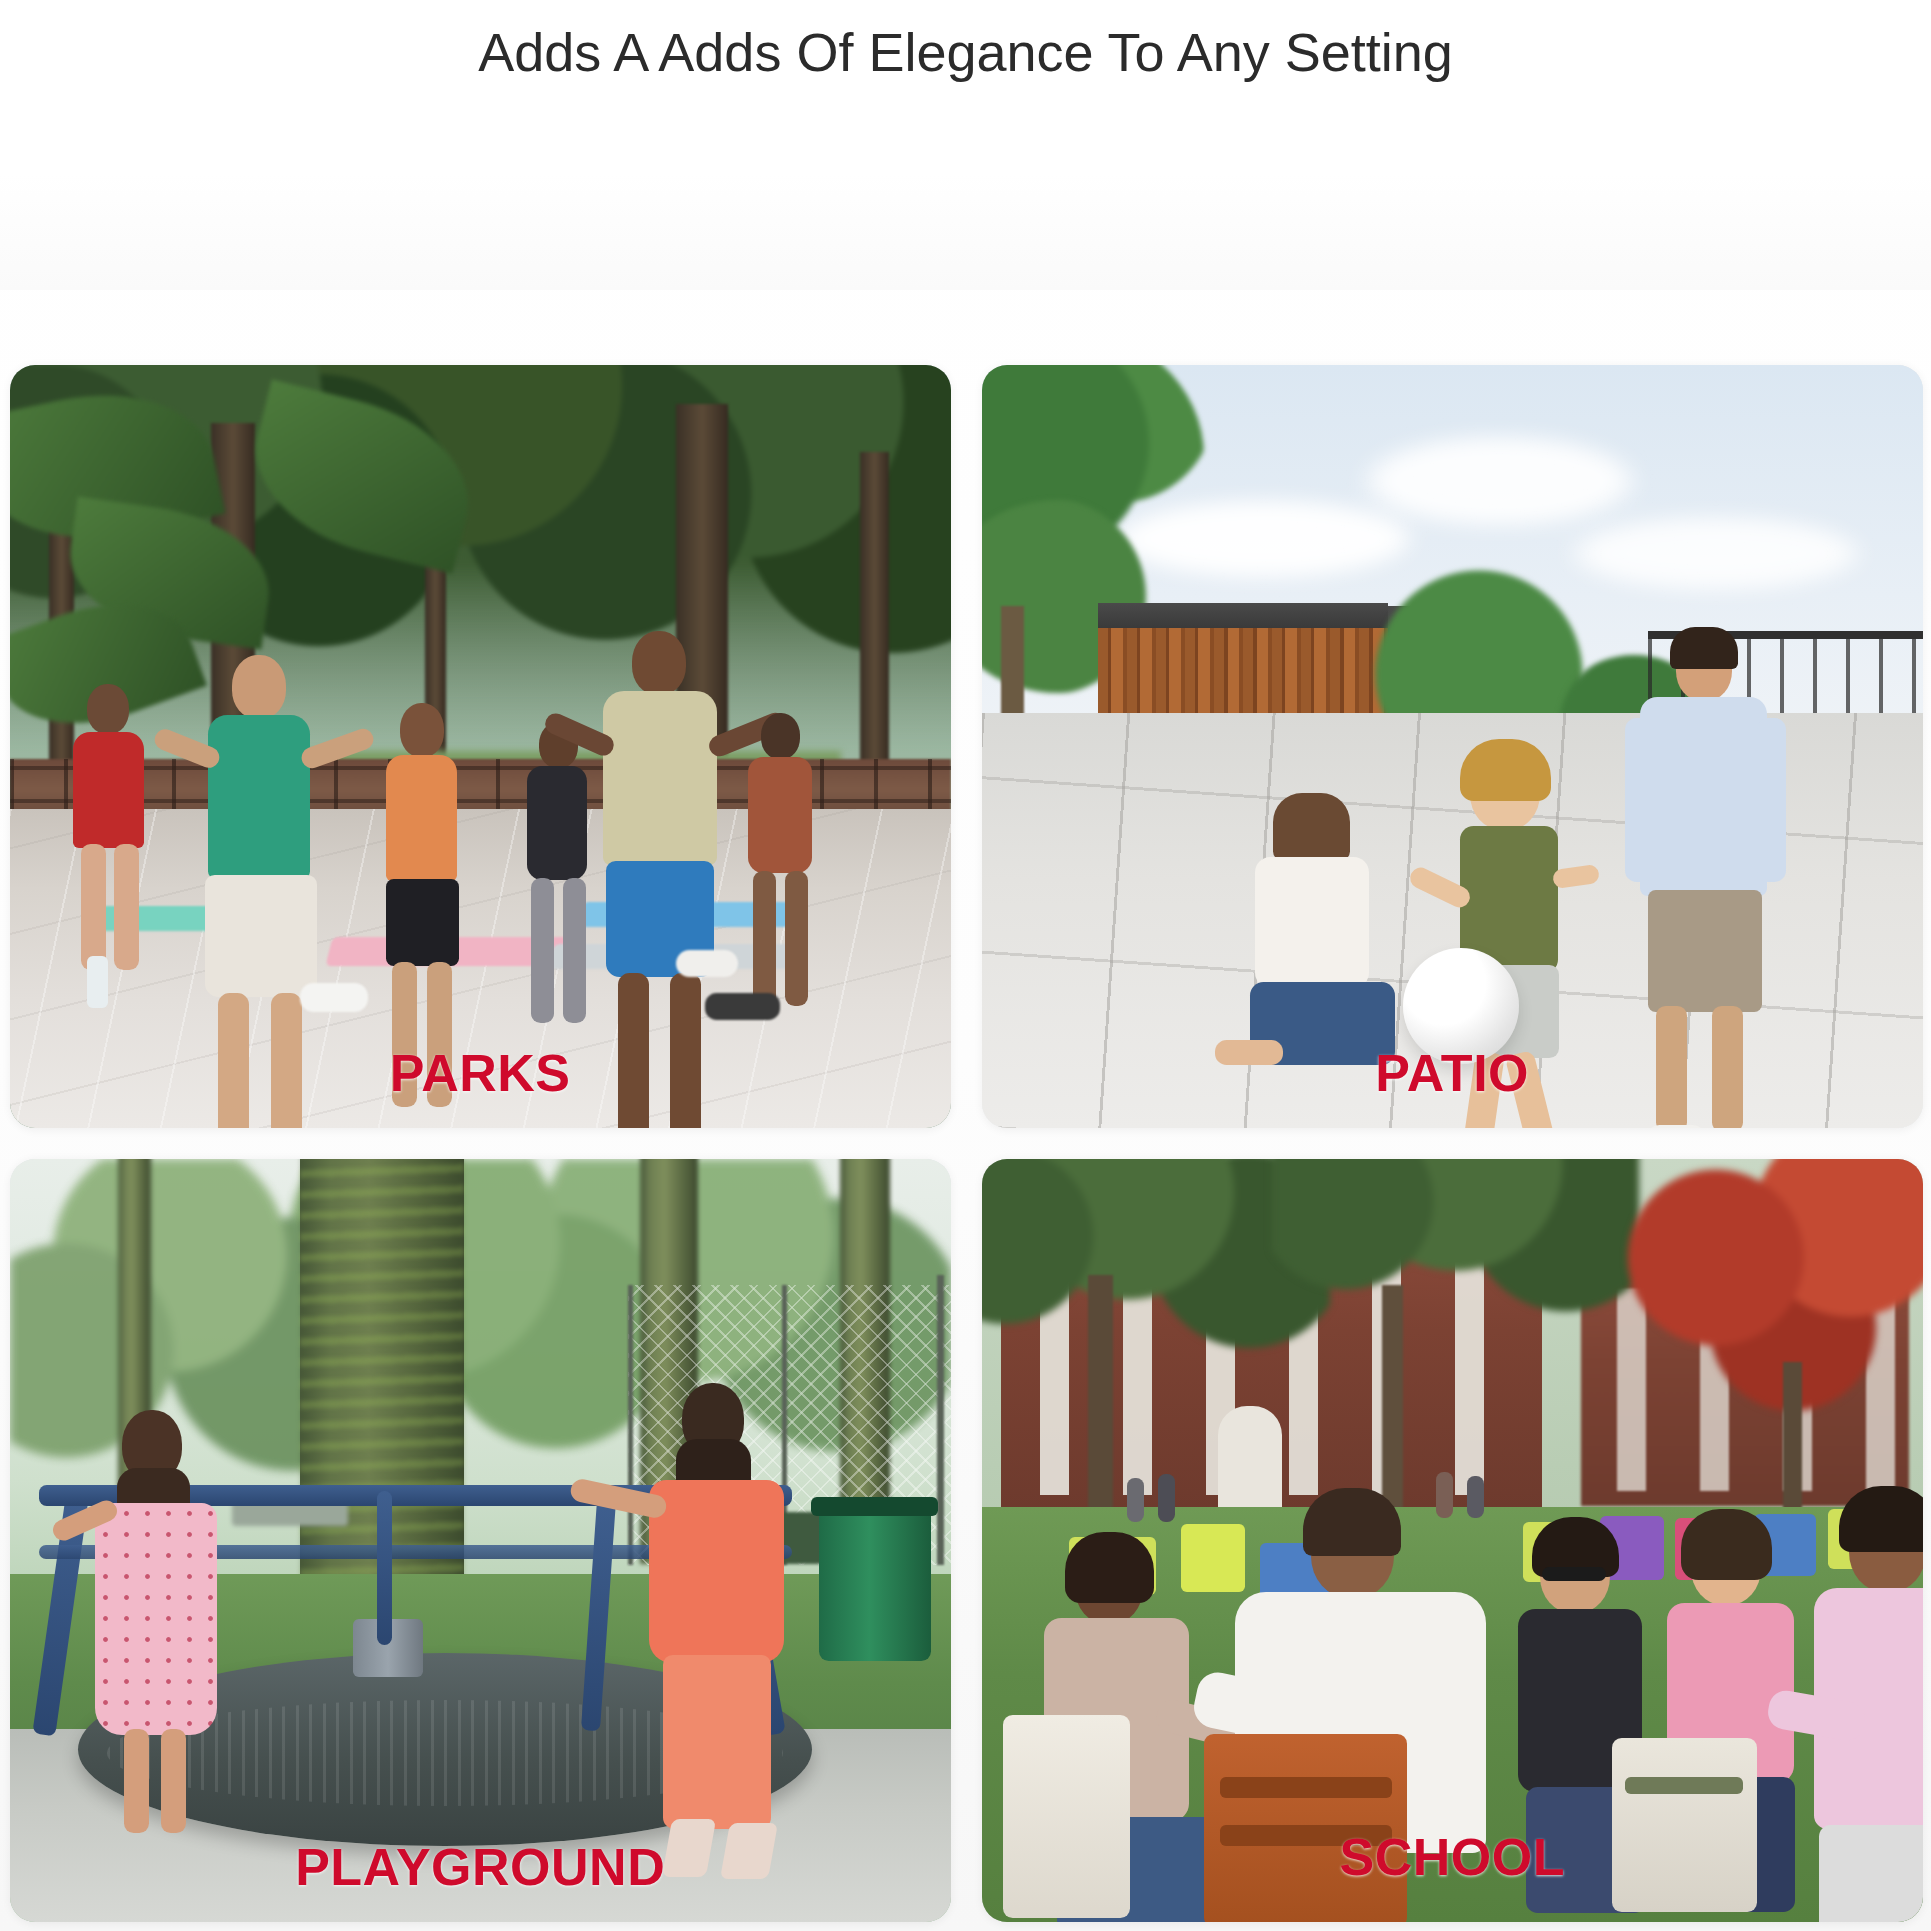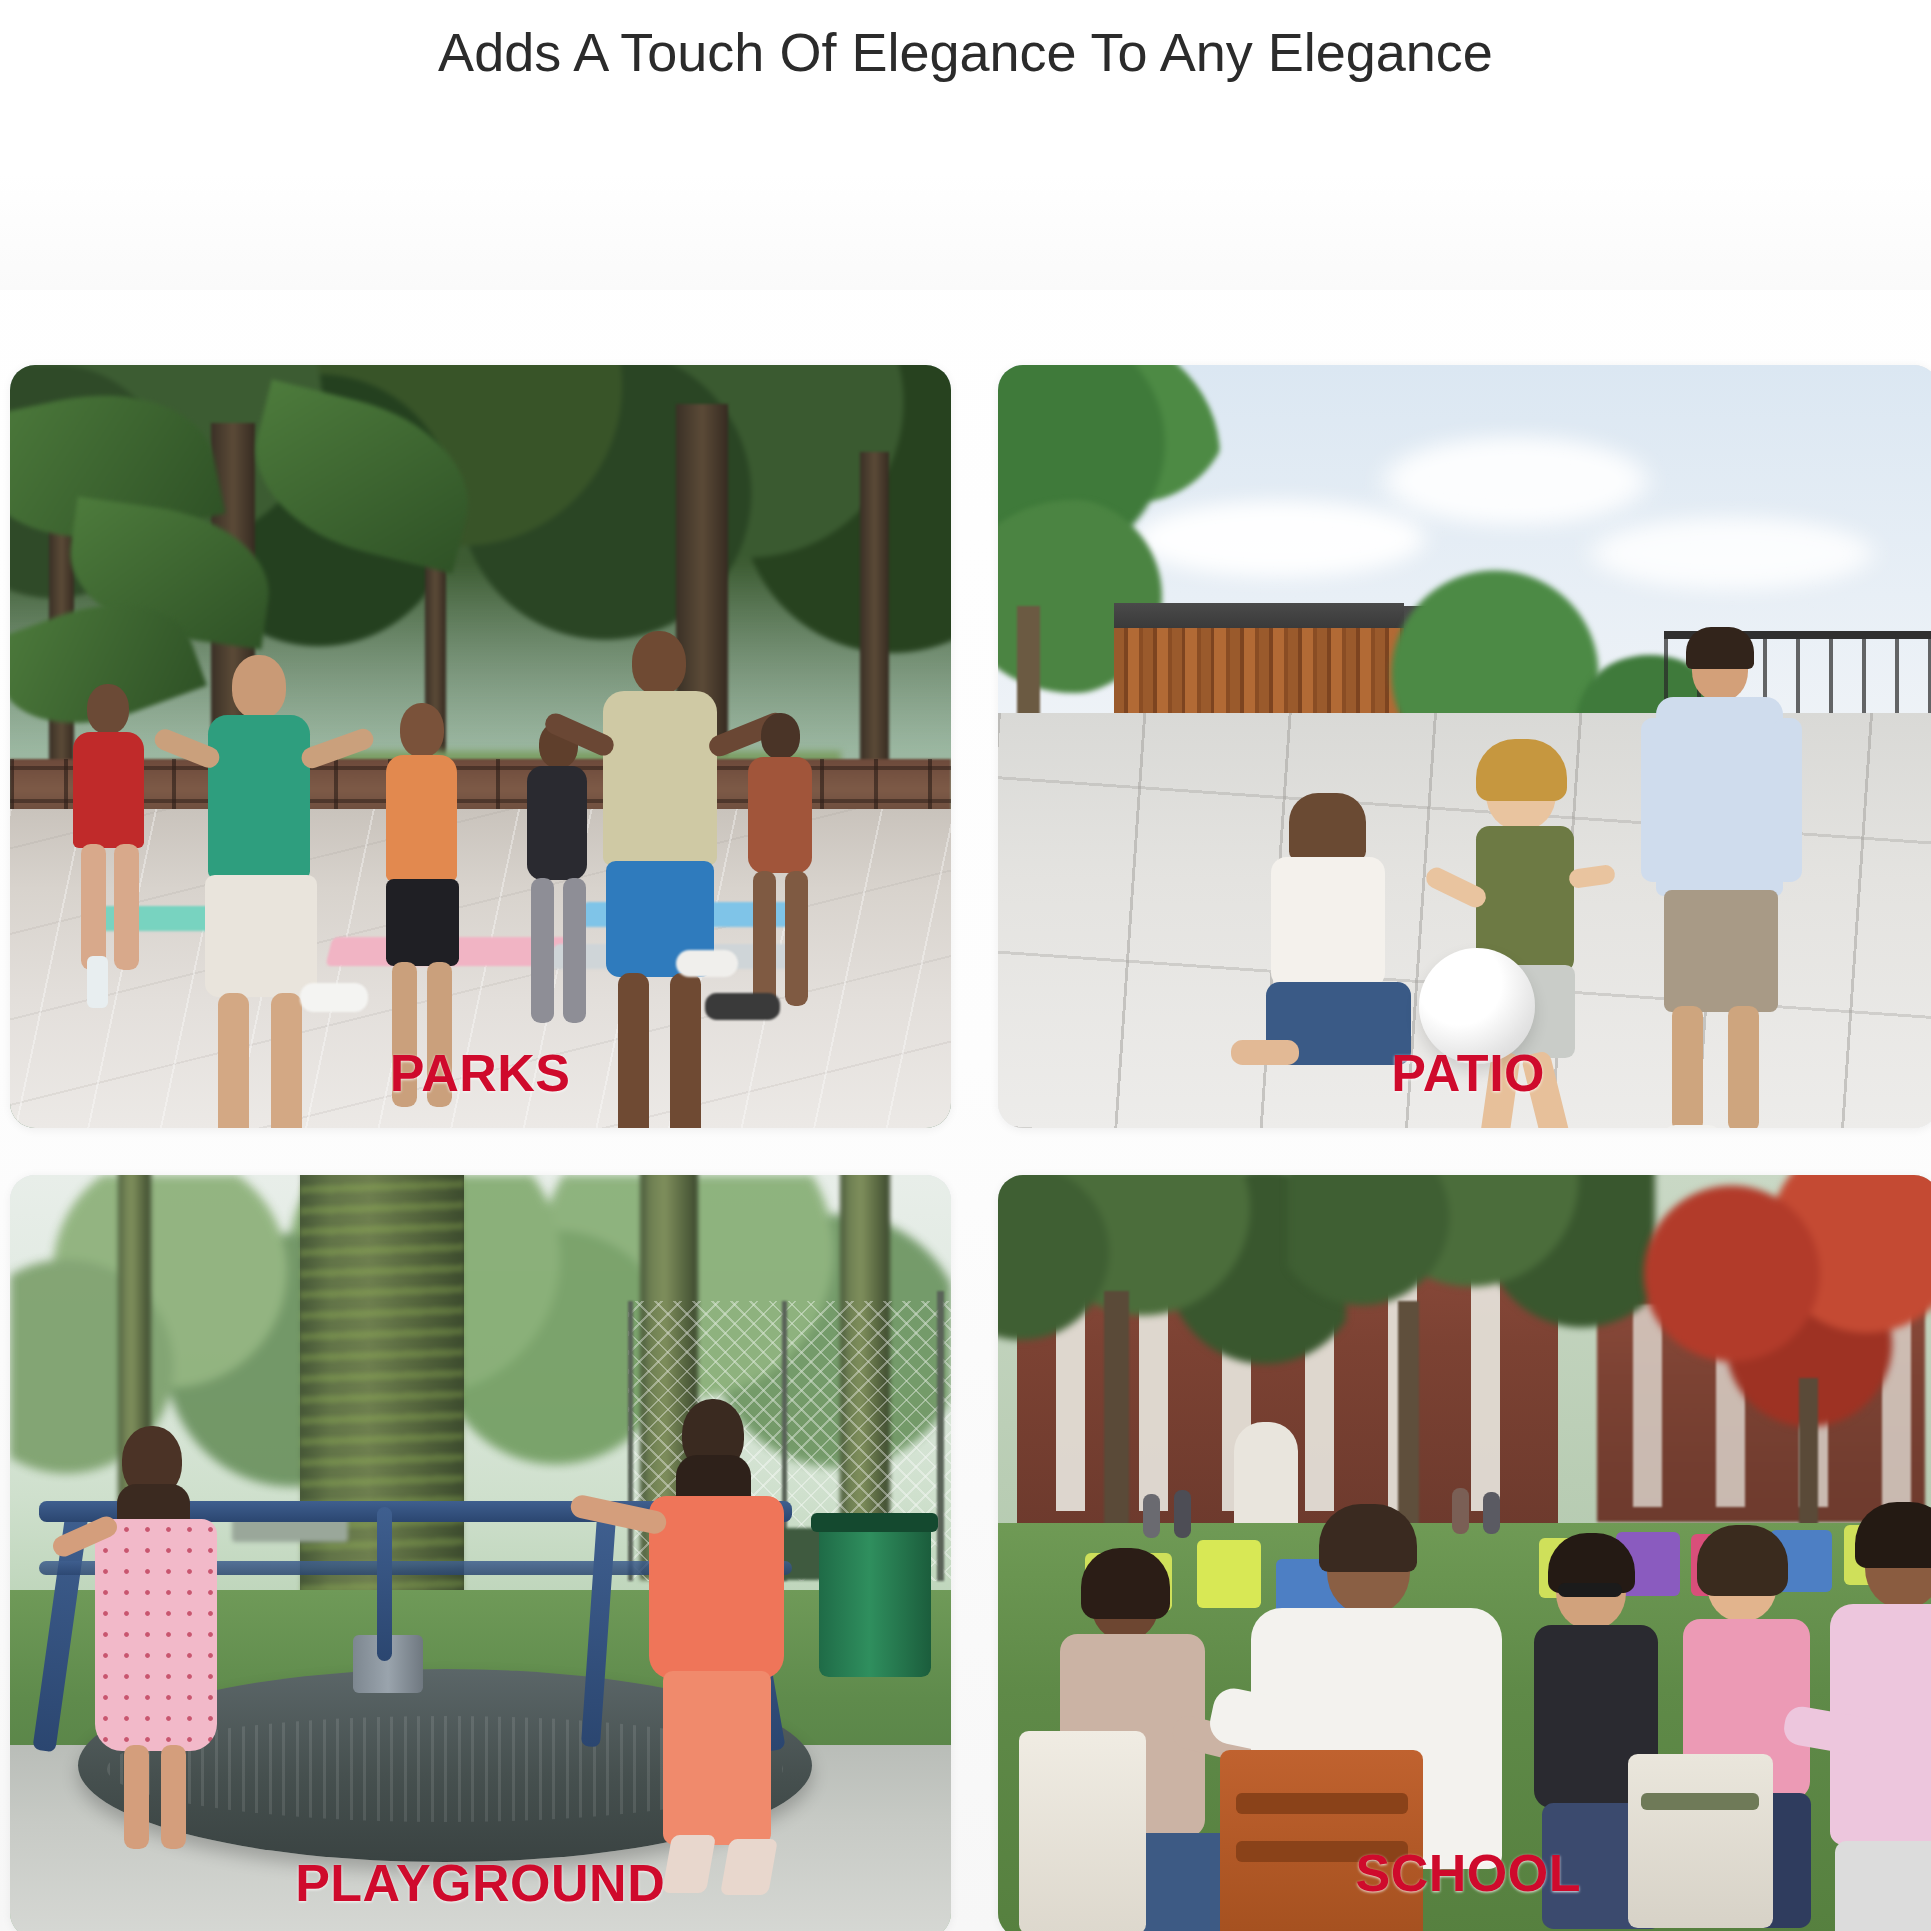--- a/index.html
+++ b/index.html
@@ -60,21 +60,21 @@
   
   .grid {
     position: absolute;
     left: 9.7px;
     top: 365px;
     width: 1912px;
     height: 1556px;
     display: grid;
     grid-template-columns: 941px 941px;
     grid-template-rows: 763px 763px;
-    gap: 47px;
+    gap: 31px;
   }
 
   .card {
     position: relative;
     border-radius: 25px;
     overflow: hidden;
     box-shadow: 0 1.9px 9.7px rgba(0,0,0,0.06);
     background: #dfe3e6;
   }
   .scene {
@@ -289,21 +289,21 @@
   .c4 .chair {
     position:absolute; border-radius:5.8px;
   }
 </style>
 </head>
 <body>
 
 <div id="page">
 
   <div class="header">
-    <p class="subtitle">Adds A Touch Of Elegance To Any Elegance</p>
+    <p class="subtitle">Adds A Adds Of Elegance To Any Setting</p>
   </div>
 
   <div class="grid">
 
     <div class="card c1">
       <div class="scene">
         <div class="sky"></div>
         <div class="canopy"></div>
 
         <div class="trunk" style="left:39px;  top:116px; width:25px; height:319px;"></div>

